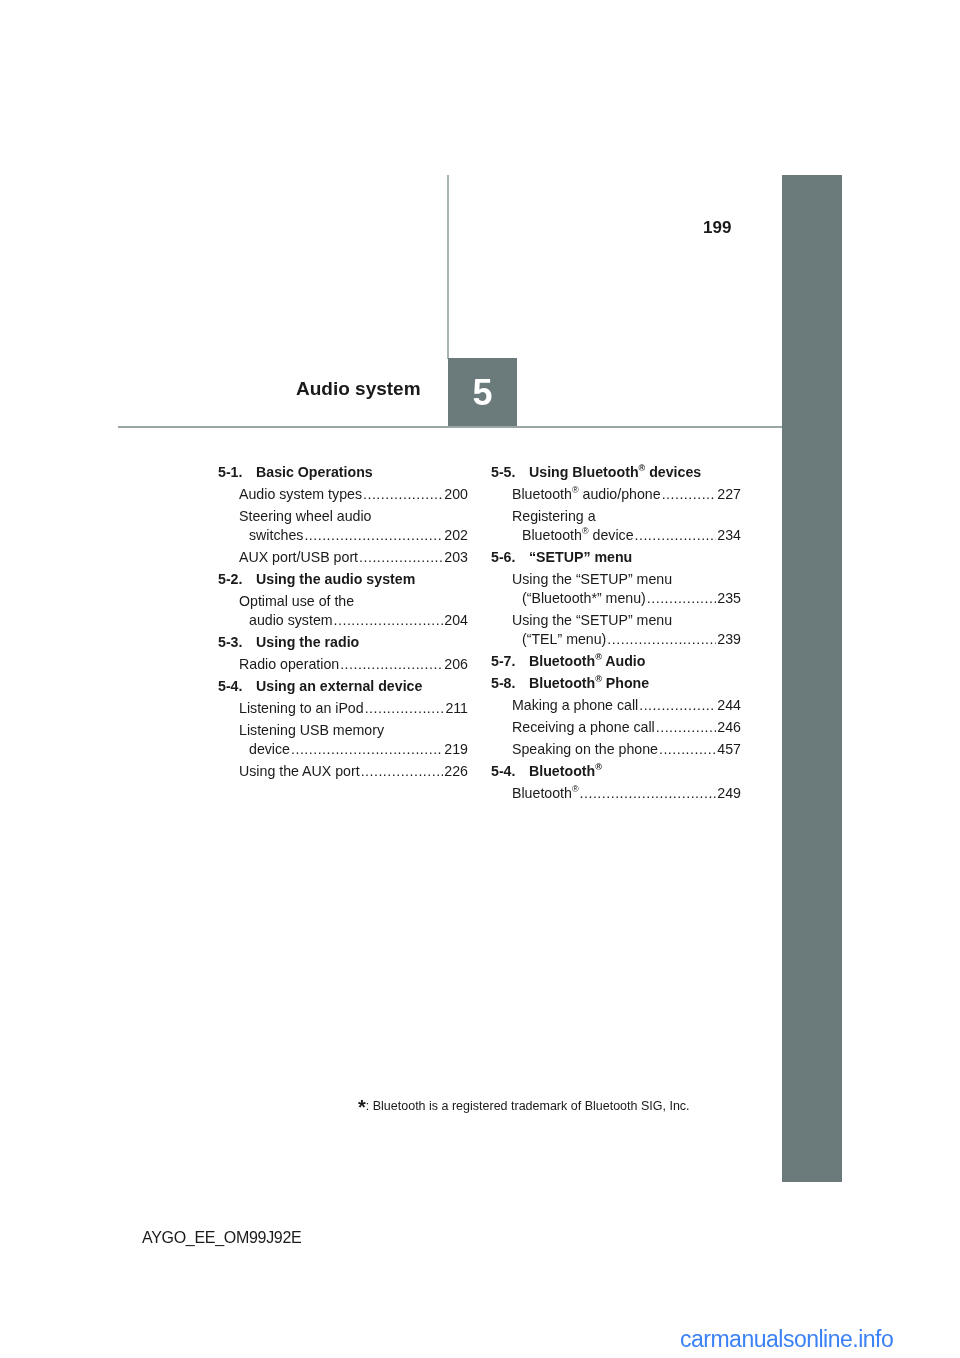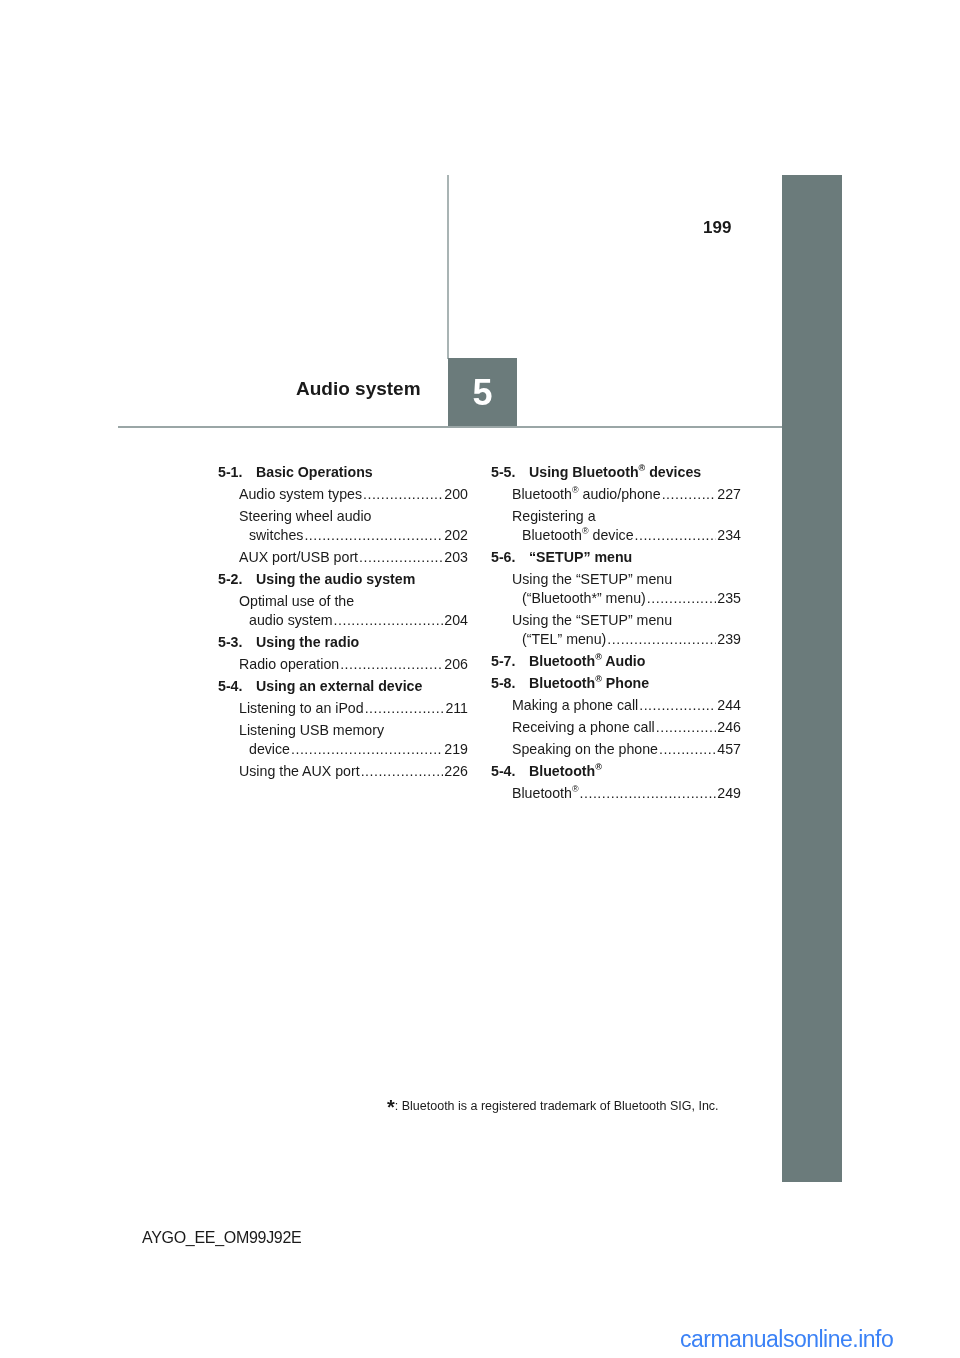--- a/index.html
+++ b/index.html
@@ -19,21 +19,21 @@
   .sec:first-child { margin-top:4px; }
   .sec .num { width:38px; flex:none; }
   .entry { margin-left:21px; margin-top:3px; position:relative; }
   .entry .row { display:flex; align-items:baseline; }
   .entry .row.ind { padding-left:10px; }
   .entry .t { white-space:nowrap; }
   .entry .dots { flex:1; overflow:hidden; white-space:nowrap; margin:0 1px; }
   .entry .dots::after { content:"........................................................................................"; letter-spacing:0.5px; }
   .entry .p { flex:none; }
   sup { font-size:9px; line-height:0; vertical-align:6px; }
-  .footnote { position:absolute; left:387px; top:1096px; font-size:12.5px; }
+  .footnote { position:absolute; left:358px; top:1096px; font-size:12.5px; }
   .footnote .star { font-size:20px; font-weight:bold; vertical-align:-4px; }
   .footer-code { position:absolute; left:142px; top:1229px; font-size:16px; letter-spacing:-0.3px; }
   .watermark { position:absolute; left:680px; top:1326px; font-size:23px; color:#3b82f6; letter-spacing:-0.5px; }
 </style>
 </head>
 <body>
 
 <div class="vline"></div>
 <div class="side-tab"></div>
 <div class="page-num">199</div>

